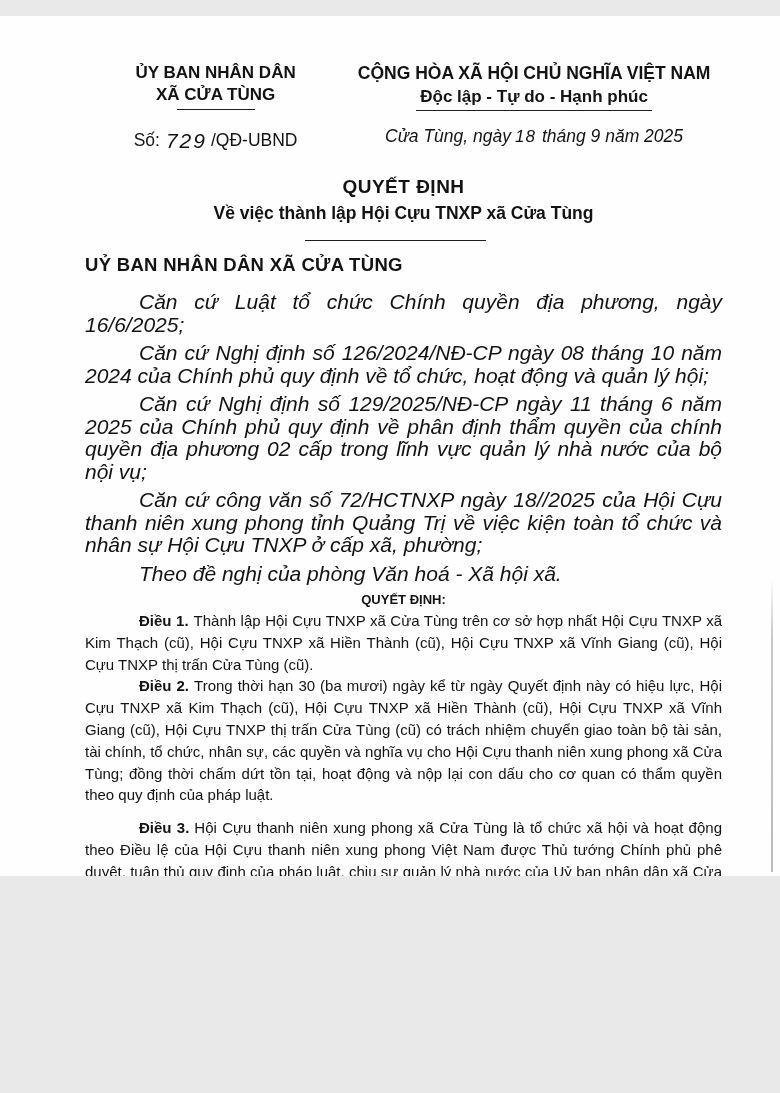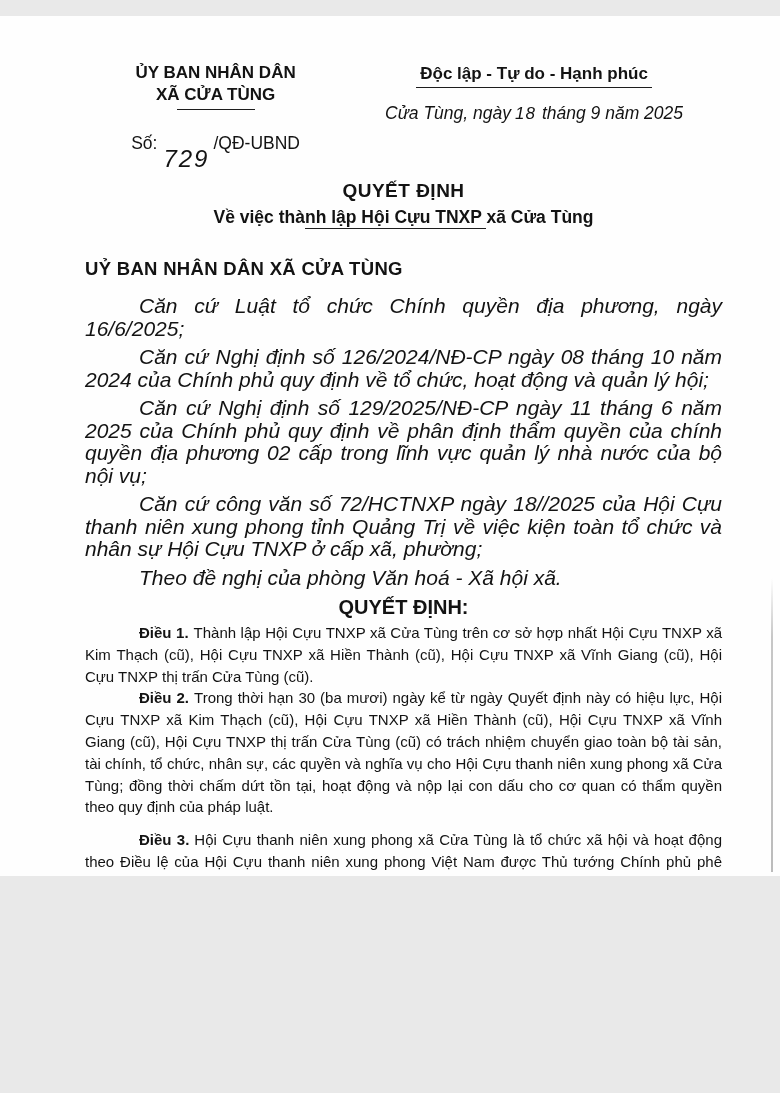--- a/index.html
+++ b/index.html
@@ -20,43 +20,43 @@
   .header-left  { width:41%; text-align:center; }
   .header-right { width:59%; text-align:center; }
   .hl1 { font-weight:bold; font-size:17px;   line-height:22px; }
   .hl2 { font-weight:bold; font-size:17px;   line-height:22px; }
   .hr1 { font-weight:bold; font-size:17.5px; line-height:23px; }
   .hr2 { font-weight:bold; font-size:17px;   line-height:23px; }
   .rule-left  { width:78px;  border-bottom:1.6px solid #1d1d1d; margin:3px auto 0; }
   .rule-right { width:236px; border-bottom:1.6px solid #1d1d1d; margin:2px auto 0; }
   .number-line { margin-top:17px; font-size:17.5px; text-align:center; }
   .hand-number {
-    font-style:italic; font-size:24px; letter-spacing:2px;
-    margin:0 4px 0 6px; position:relative; top:18px;
+    font-style:italic; font-size:21px; letter-spacing:2px;
+    margin:0 4px 0 6px; position:relative; top:2px;
   }
   .date-line { margin-top:15px; font-style:italic; font-size:17.5px; }
   .hand-day { font-size:17px; letter-spacing:1px; margin:0 6px 0 2px; }
   .date-pre { margin-right:2px; }
 
   
   .title-block { text-align:center; margin-top:24px; }
   .title-main  { font-weight:bold; font-size:19px; line-height:24px; letter-spacing:.5px; }
   .title-sub   { font-weight:bold; font-size:17.5px; line-height:26px; margin-top:1px; }
-  .title-sub .u { border-bottom:1.8px solid #1d1d1d; padding-bottom:1px; }
+  .title-sub .u { border-bottom:1.8px solid #1d1d1d; padding-bottom:17px; }
 
   .issuer { text-align:left; font-weight:bold; font-size:18.5px; margin-top:28px; letter-spacing:.3px; }
 
   
   .preamble { margin-top:15px; }
   .preamble p {
     font-style:italic; text-align:justify; text-indent:54px;
     font-size:21px; line-height:22.5px; margin:0 0 6px;
   }
 
-  .decision-heading { text-align:center; font-weight:bold; font-size:20px; margin:7px 0 3px; }
+  .decision-heading { text-align:center; font-weight:bold; font-size:13px; margin:7px 0 3px; }
 
   
   .article {
     text-align:justify; font-size:15px; line-height:21.8px;
     margin:0; text-indent:54px;
   }
   .article .article-label { margin-right:5px; }
   .article.gap-before { margin-top:11px; }
 
   
@@ -74,20 +74,21 @@
     <div class="header">
       <div class="header-left">
         <div class="hl1">ỦY BAN NHÂN DÂN</div>
         <div class="hl2">XÃ CỬA TÙNG</div>
         <div class="rule-left"></div>
         <div class="number-line">
           <span>Số:</span><span class="hand-number">729</span><span>/QĐ-UBND</span>
         </div>
       </div>
       <div class="header-right">
+        <div class="hr1">CỘNG HÒA XÃ HỘI CHỦ NGHĨA VIỆT NAM</div>
         <div class="hr2">Độc lập - Tự do - Hạnh phúc</div>
         <div class="rule-right"></div>
         <div class="date-line">
           <span class="date-pre">Cửa Tùng, ngày</span><span class="hand-day">18</span><span>tháng 9  năm 2025</span>
         </div>
       </div>
     </div>
 
     <div class="title-block">
       <div class="title-main">QUYẾT ĐỊNH</div>

